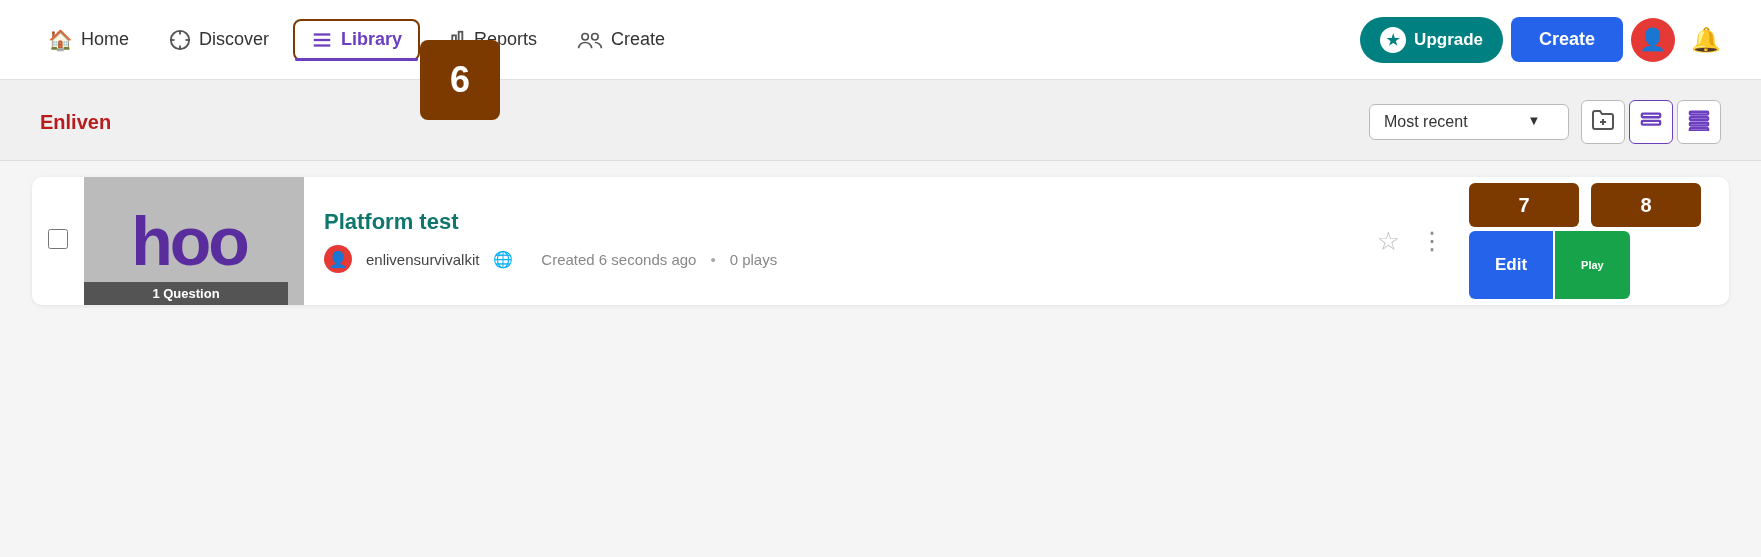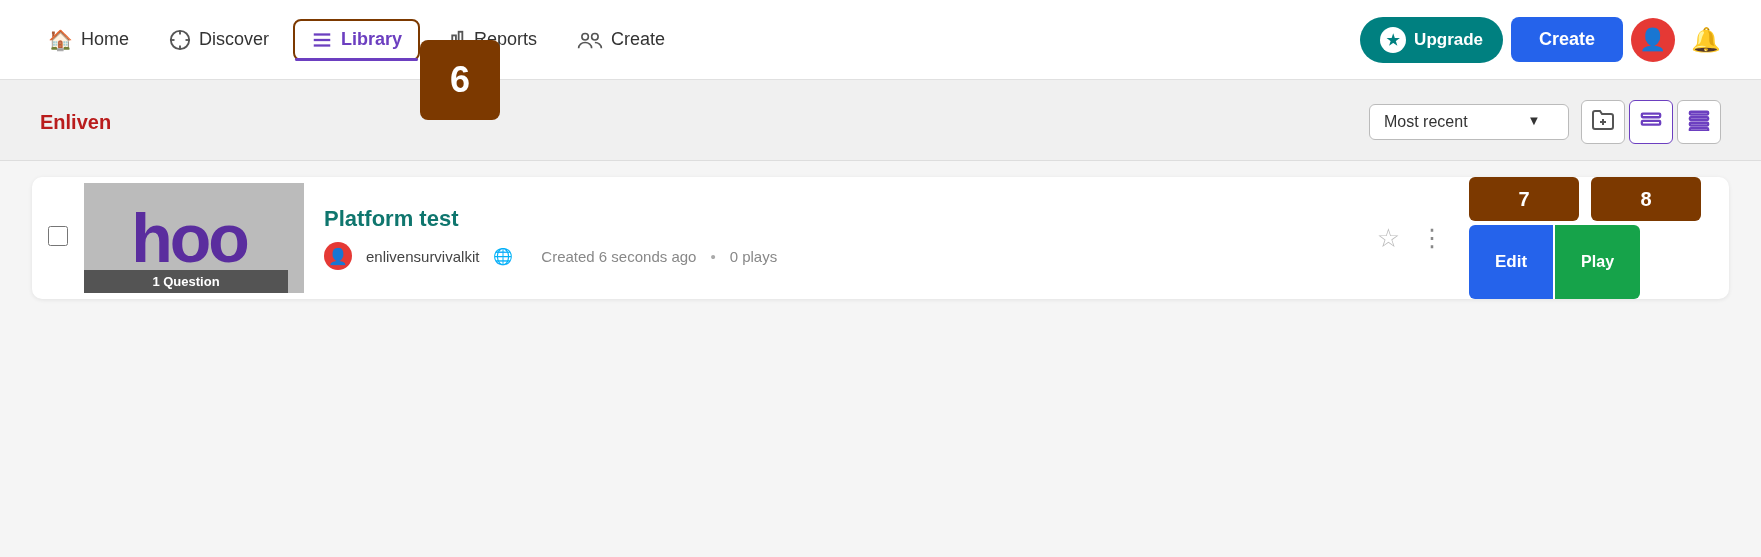--- a/index.html
+++ b/index.html
@@ -188,21 +188,21 @@
       padding: 0 16px;
     }
     .card-checkbox input[type=checkbox] {
       width: 20px; height: 20px;
       cursor: pointer;
     }
 
     
     .card-thumbnail {
       width: 220px;
-      height: 110px;
+      height: 128px;
       background: #bbb;
       position: relative;
       flex-shrink: 0;
       overflow: hidden;
       display: flex; align-items: center; justify-content: center;
     }
     .thumb-text {
       font-size: 64px;
       font-weight: 900;
       color: #6c3fc0;
@@ -289,21 +289,21 @@
       font-size: 17px;
       font-weight: 700;
       cursor: pointer;
     }
     .btn-play {
       background: #16a34a;
       color: #fff;
       border: none;
       border-radius: 0 6px 6px 0;
       padding: 28px 26px;
-      font-size: 16px;
+      font-size: 11px;
       font-weight: 700;
       cursor: pointer;
     }
 
     
     .nav-underline {
       position: absolute;
       bottom: -2px;
       left: 0; right: 0;
       height: 3px;

